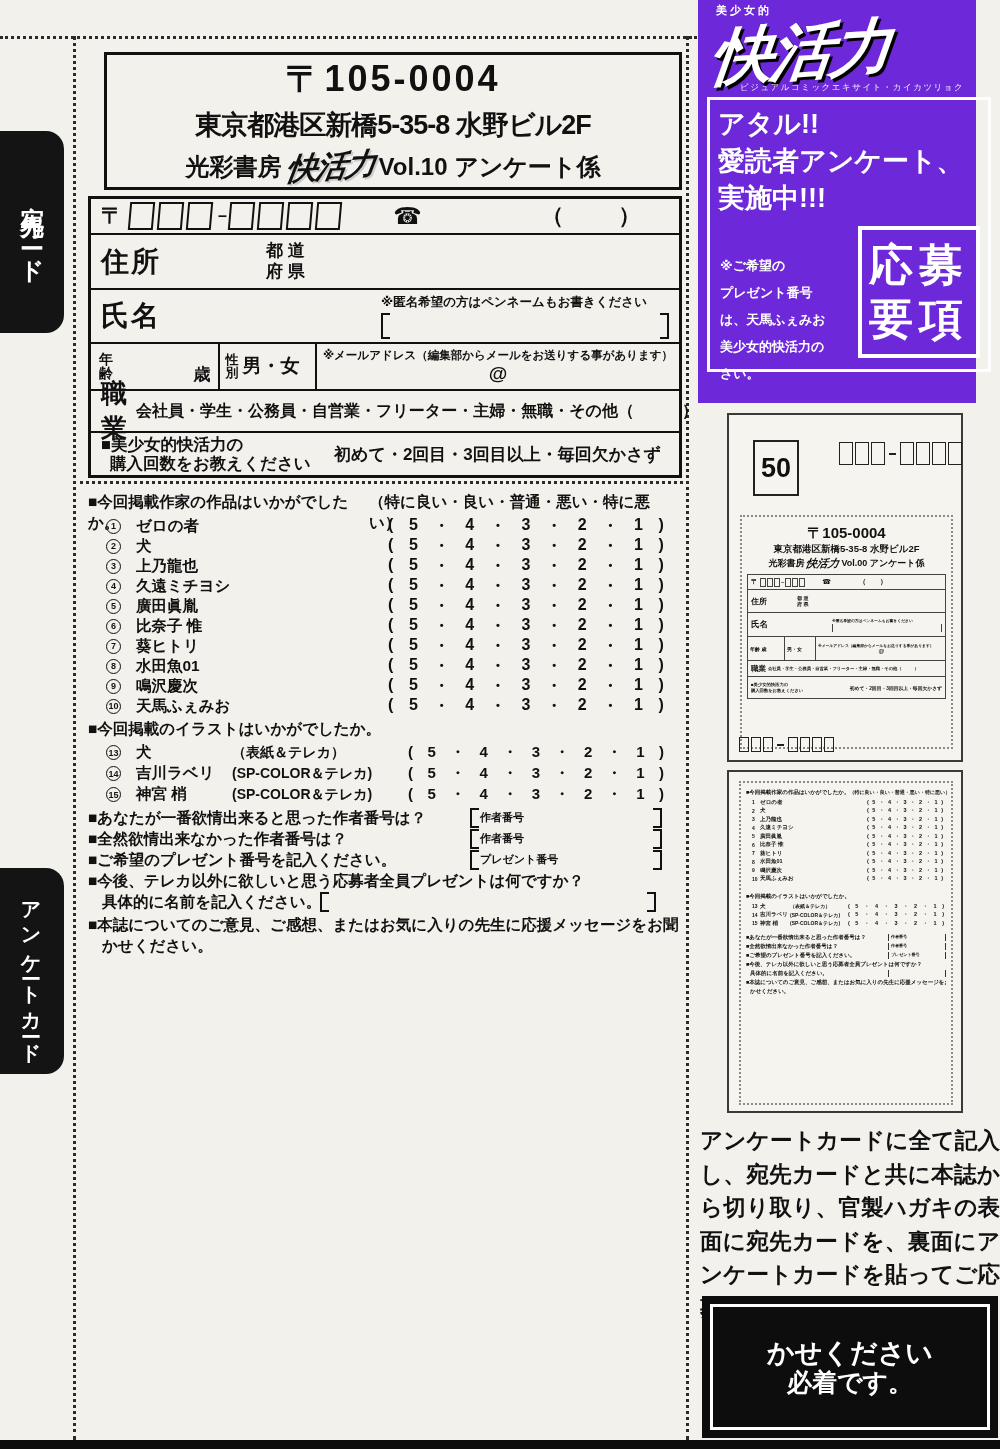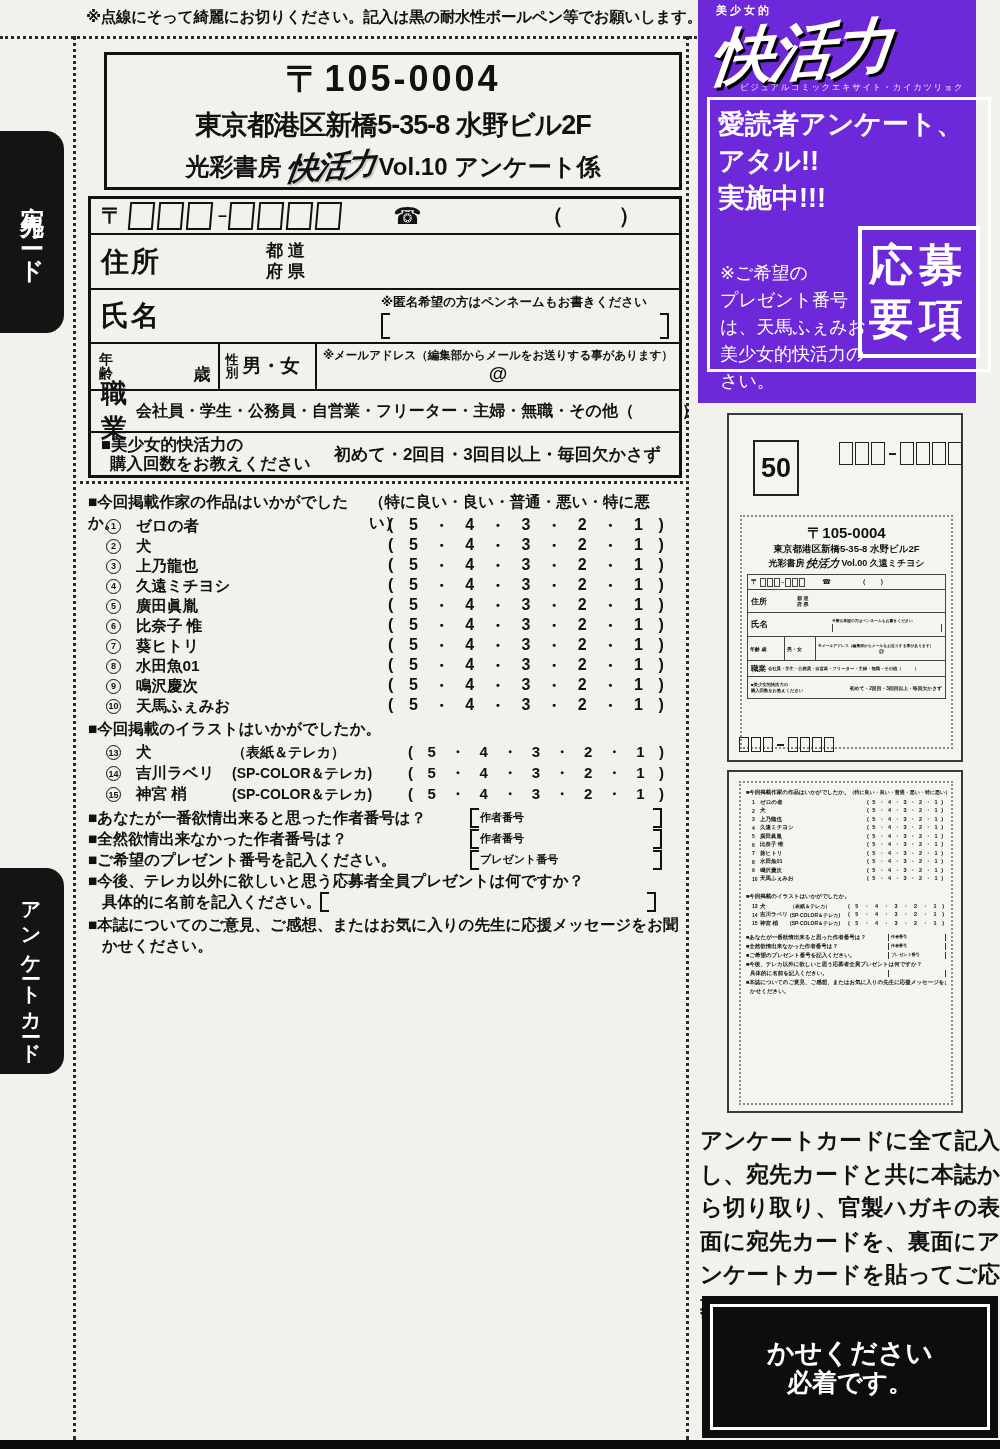--- a/index.html
+++ b/index.html
@@ -65,21 +65,21 @@
 
   
   .promo { position:absolute; left:698px; top:0; width:278px; height:403px; background:#6d28d9; color:#fff; }
   .logo-top { position:absolute; top:3px; left:18px; font-size:11px; letter-spacing:3px; font-weight:bold; }
   .logo-main { position:absolute; top:10px; left:14px; font-size:62px; font-weight:900; font-style:italic;
                letter-spacing:-3px; transform:skewX(-10deg) rotate(-4deg); white-space:nowrap;
                text-shadow:3px 3px 0 #000; }
   .logo-sub { position:absolute; top:82px; left:42px; font-size:8.5px; letter-spacing:1.5px; opacity:.9; }
   .promo-frame { position:absolute; left:9px; top:97px; width:284px; height:275px; border:3px solid #fff; }
   .promo-l { font-size:27px; font-weight:900; line-height:37px; padding:6px 0 0 8px; white-space:nowrap; }
-  .promo-note { position:absolute; left:10px; top:160px; font-size:18px; font-weight:normal; line-height:27px; white-space:nowrap; }
+  .promo-note { position:absolute; left:10px; top:152px; font-size:13px; font-weight:bold; line-height:27px; white-space:nowrap; }
   .badge { position:absolute; right:8px; top:126px; width:122px; height:132px; border:4px solid #fff;
            display:flex; flex-direction:column; align-items:center; justify-content:center;
            font-size:44px; font-weight:900; line-height:54px; letter-spacing:6px; }
 
   
   .postcard { position:absolute; left:727px; width:236px; border:2px solid #3a3a3a; background:#f6f4ef; }
   .stamp { position:absolute; left:24px; top:25px; width:46px; height:56px; border:2.5px solid #222;
            display:flex; align-items:center; justify-content:center; font-size:27px; font-weight:bold; }
   .codes { position:absolute; display:flex; align-items:center; }
   .cbox { width:14px; height:23px; border:1.5px solid #222; margin-right:2px; }
@@ -125,21 +125,20 @@
   .dl3 { font-size:25px; line-height:28px; }
   .dl4 { font-size:24px; line-height:27px; }
 
   .botbar { position:absolute; left:0; top:1440px; width:1000px; height:9px; background:#0c0c0c; }
 </style>
 </head>
 <body>
 
 <div class="page">
 
-  <div class="top-note">※点線にそって綺麗にお切りください。記入は黒の耐水性ボールペン等でお願いします。</div>
 
   <div class="dot-h" style="left:0;top:36px;width:697px;"></div>
   <div class="dot-v" style="left:73px;top:36px;height:1404px;"></div>
   <div class="dot-v" style="left:686px;top:36px;height:1404px;"></div>
   <div class="dot-h" style="left:73px;top:481px;width:616px;"></div>
 
   <div class="tab" style="top:131px;height:202px;">
     <span style="font-size:24px;">宛先カード</span>
   </div>
   <div class="tab" style="top:868px;height:206px;">
@@ -511,22 +510,22 @@
       <span>かせください。</span>
     </div>
   </div>
 
   <div class="promo">
     <span class="logo-top">美少女的</span>
     <span class="logo-main">快活力</span>
     <span class="logo-sub">ビジュアルコミックエキサイト・カイカツリョク</span>
     <div class="promo-frame">
       <div class="promo-l">
+        <div>アタル!!</div>
         <div>愛読者アンケート、</div>
-        <div>アタル!!</div>
         <div>実施中!!!</div>
       </div>
       <div class="promo-note">
         <div>※ご希望の</div>
         <div>プレゼント番号</div>
         <div>は、天馬ふぇみお</div>
         <div>美少女的快活力の</div>
         <div>さい。</div>
       </div>
       <div class="badge">
@@ -550,21 +549,21 @@
         <span class="cbox"></span>
         <span class="cbox"></span>
     </div>
 
     <div class="mini-addr">
       <div class="ma-l1">〒105-0004</div>
       <div class="ma-l2">東京都港区新橋5-35-8 水野ビル2F</div>
       <div class="ma-l3">
         <span>光彩書房</span>
         <span class="mlogo">快活力</span>
-        <span>Vol.00 久遠ミチヨシ</span>
+        <span>Vol.00 アンケート係</span>
       </div>
       <div class="mform">
         <div class="mrow" style="height:15px;">
           <span style="font-size:7px;margin-right:2px;">〒</span>
           <span class="mbox"></span>
             <span class="mbox"></span>
             <span class="mbox"></span>
           <span style="font-size:6px;">–</span>
           <span class="mbox" style="margin-left:1px;"></span>
             <span class="mbox"></span>

